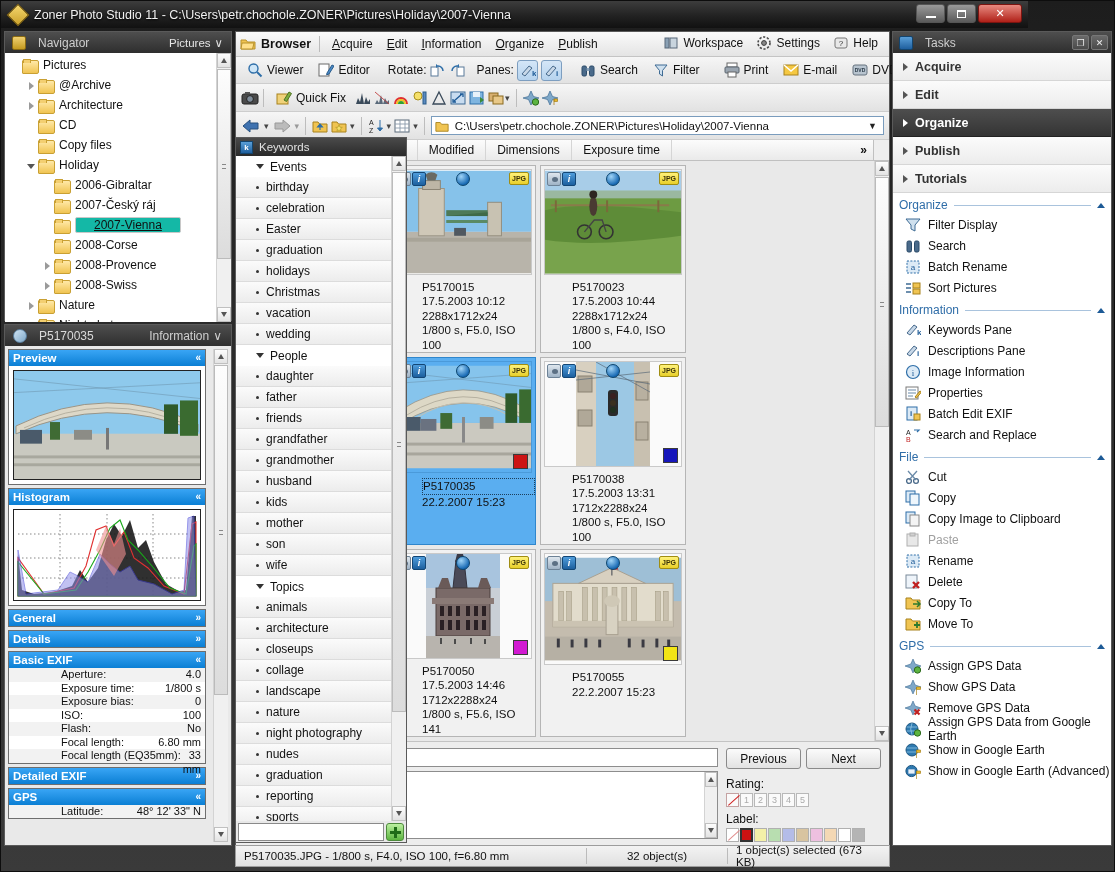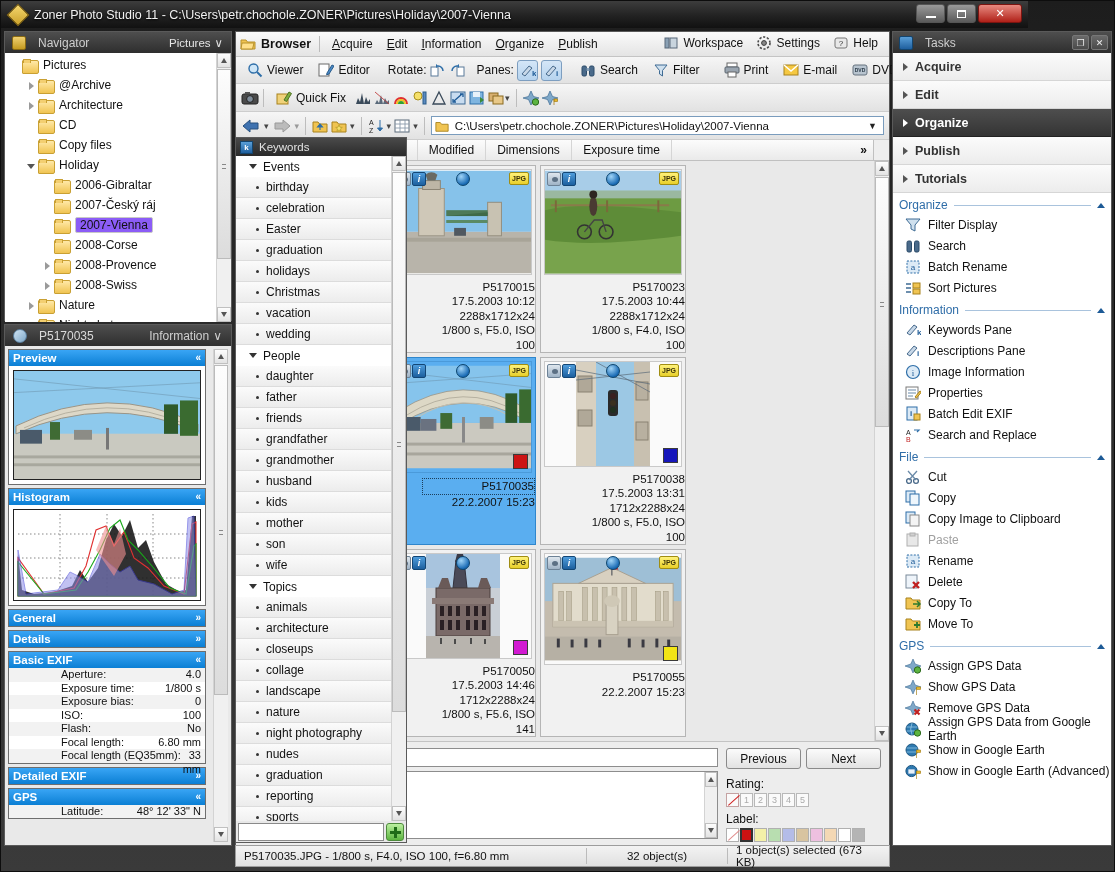--- a/index.html
+++ b/index.html
@@ -35,22 +35,22 @@
   .navigator { position:absolute; left:3px; top:30px; width:228px; height:290px;
     background:#fff; border:1px solid #5a5a5a; }
   .nav-head { height:21px; display:flex; align-items:center; padding:0 4px;
     background:linear-gradient(180deg,#4e4e4e,#2e2e2e); color:#cfcfcf; }
   .nav-head .t { flex:1; margin-left:6px; }
   .nav-head .sel { font-size:11.5px; color:#e4e4e4; }
   .nav-body { position:relative; height:269px; background:#fff; overflow:hidden; }
   .treerow { height:20px; display:flex; align-items:center; font-size:12px;
     color:#111; padding-left:4px; white-space:nowrap; }
   .treerow.sel { }
-  .treerow.sel .lbl { background:#8b5cf6; border:1px solid #c8c8c8; padding:0 4px;
-    border-radius:2px; }
+  .treerow.sel .lbl { background:#14b8a6; border:1px solid #c8c8c8; padding:0 18px;
+    border-radius:2px;text-decoration:underline; }
   .tw { width:13px; height:13px; flex:0 0 13px; position:relative; }
   .tw.closed::after { content:""; position:absolute; left:4px; top:3px;
     border-left:5px solid #9a9a9a; border-top:4px solid transparent;
     border-bottom:4px solid transparent; }
   .tw.open::after { content:""; position:absolute; left:2px; top:5px;
     border-top:5px solid #555; border-left:4px solid transparent;
     border-right:4px solid transparent; }
   .folder { width:16px; height:13px; flex:0 0 16px; margin-right:5px; position:relative; }
   .folder::before { content:""; position:absolute; left:0; top:1px; width:15px; height:12px;
     background:linear-gradient(180deg,#ffe9a8,#f0c452); border:1px solid #c9a033;
@@ -147,21 +147,21 @@
     border:1px solid #134675; color:#fff; font-size:9px; font-weight:bold;
     text-align:center; line-height:13px; font-style:italic; }
   .b-glb { left:50%; margin-left:-7px; top:2px; border-radius:50%;
     background:radial-gradient(circle at 35% 30%,#9fd4f7,#1a6bb5 70%,#0d4c85);
     border:1px solid #0b456f; }
   .b-jpg { right:2px; top:2px; width:20px; height:13px;
     background:linear-gradient(180deg,#fff27a,#e8cf2a); border:1px solid #a08d12;
     color:#3a3208; font-size:7px; font-weight:bold; text-align:center; line-height:12px; }
   .labelsq { position:absolute; right:3px; bottom:3px; width:15px; height:15px;
     border:1px solid #3a3a3a; z-index:4; }
-  .meta { text-align:right; font-size:11.5px; color:#111; line-height:14.5px;
+  .meta { text-align:left; font-size:11.5px; color:#111; line-height:14.5px;
     padding-top:2px;margin-left:31px; }
   .cell.sel .meta .nmline { border:1px dotted #1c3e5c; display:block; }
 
   .descarea { position:relative; height:110px; background:#ededed;
     border-top:1px solid #c3c3c3; padding:6px 8px; display:flex; gap:8px; }
   .dleft { flex:1; }
   .drow { display:flex; align-items:flex-start; margin-bottom:4px; }
   .drow .lab { width:68px; text-align:right; padding-right:6px; font-size:12px; color:#111; }
   .dinput { flex:1; height:19px; background:#fff; border:1px solid #8d8d8d; }
   .dtext { flex:1; height:68px; background:#fff; border:1px solid #8d8d8d;
@@ -221,21 +221,21 @@
 
   .kwpanel { position:absolute; left:234px; top:136px; width:172px; height:706px;
     background:#fff; border:1px solid #5a5a5a; z-index:5; }
   .kw-head { height:18px; display:flex; align-items:center; padding:0 4px;
     background:linear-gradient(180deg,#4a4a4a,#2a2a2a); color:#e2e2e2; font-size:11.5px; }
   .kw-ico { width:13px; height:13px; background:linear-gradient(180deg,#5a9fd8,#1f5f9e);
     border:1px solid #13456f; color:#fff; font-size:8px; font-weight:bold;
     text-align:center; line-height:12px; margin-right:6px; }
   .kw-list { position:relative; height:665px; overflow:hidden; }
   .kw-grp { height:21px; display:flex; align-items:center; font-size:12px; color:#111;
-    padding-left:13px; background:#fff; }
+    padding-left:20px; background:#fff; }
   .kw-grp .tri { border-top:5px solid #333; border-left:4px solid transparent;
     border-right:4px solid transparent; margin-right:6px; }
   .kw-item { height:21px; display:flex; align-items:center; font-size:12px; color:#111;
     padding-left:20px; background:linear-gradient(180deg,#fbfbfb,#ececec);
     border-bottom:1px solid #dcdcdc; }
   .kw-item .dot { width:3px; height:3px; border-radius:50%; background:#333;
     margin-right:7px; }
   .kw-foot { height:21px; display:flex; align-items:center; padding:1px 2px; gap:2px;
     background:#e8e8e8; }
   .kw-input { flex:1; height:18px; background:#fff; border:1px solid #8a8a8a; }

